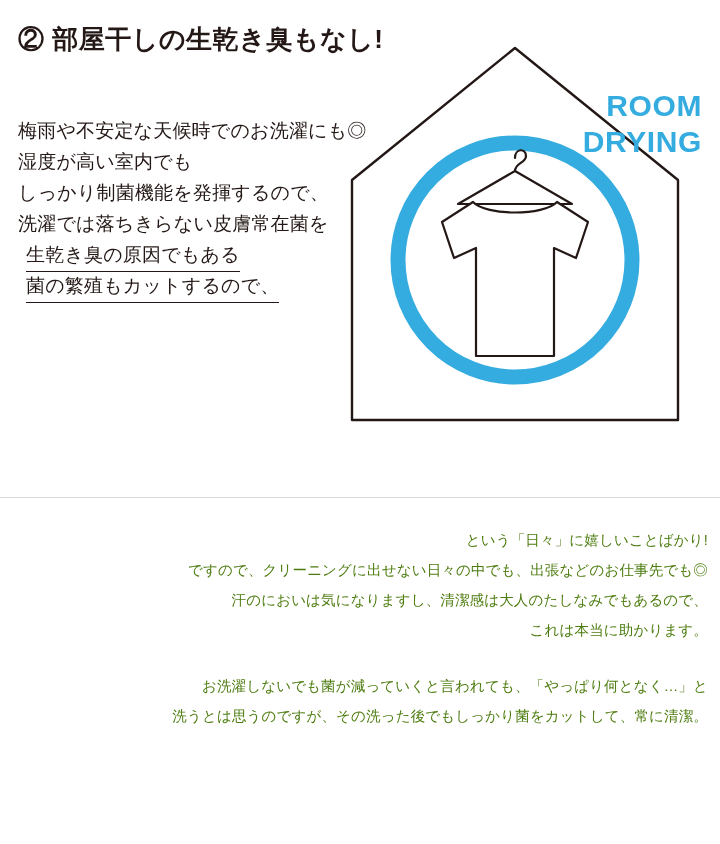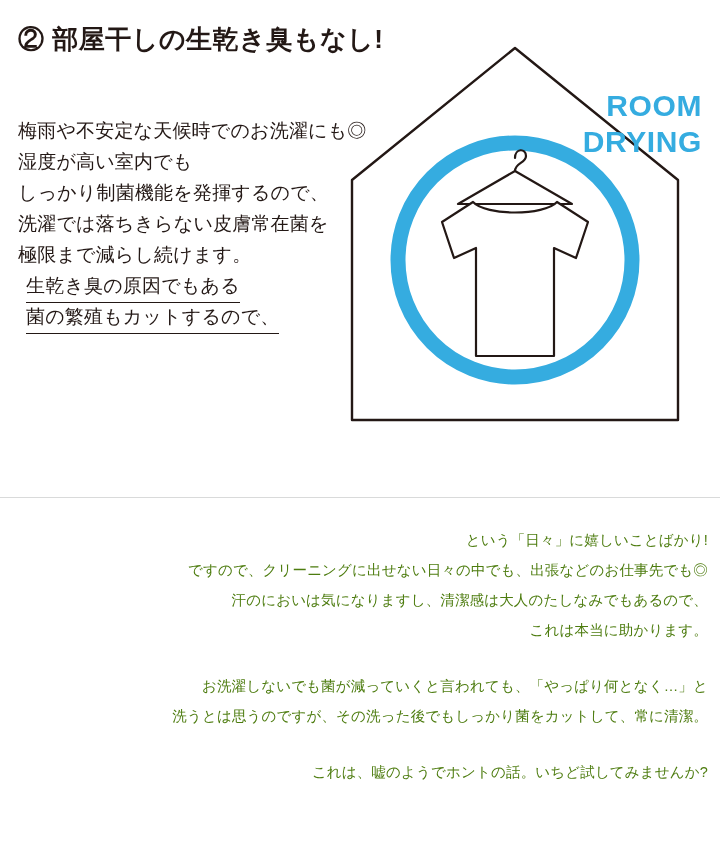--- a/index.html
+++ b/index.html
@@ -121,23 +121,20 @@
     <div class="lead-row">
       <span class="lead-line">湿度が高い室内でも</span>
     </div>
     <div class="lead-row">
       <span class="lead-line">しっかり制菌機能を発揮するので、</span>
     </div>
     <div class="lead-row">
       <span class="lead-line">洗濯では落ちきらない皮膚常在菌を</span>
     </div>
     <div class="lead-row">
-      <span class="lead-line">極限まで減らし続けます。</span>
-    </div>
-    <div class="lead-row">
       <span class="lead-line underline">生乾き臭の原因でもある</span>
     </div>
     <div class="lead-row">
       <span class="lead-line underline">菌の繁殖もカットするので、</span>
     </div>
   </div>
 
   <div class="illustration">
     <svg width="390" height="420" viewBox="0 0 390 420" xmlns="http://www.w3.org/2000/svg">
 
@@ -183,19 +180,16 @@
       <div class="para-line">ですので、クリーニングに出せない日々の中でも、出張などのお仕事先でも◎</div>
       <div class="para-line">汗のにおいは気になりますし、清潔感は大人のたしなみでもあるので、</div>
       <div class="para-line">これは本当に助かります。</div>
     </div>
 
     <div class="para">
       <div class="para-line">お洗濯しないでも菌が減っていくと言われても、「やっぱり何となく…」と</div>
       <div class="para-line">洗うとは思うのですが、その洗った後でもしっかり菌をカットして、常に清潔。</div>
     </div>
 
-    <div class="para">
-      <div class="para-line">これは、嘘のようでホントの話。いちど試してみませんか?</div>
-    </div>
 
   </div>
 
 </div>
 
 </body></html>

